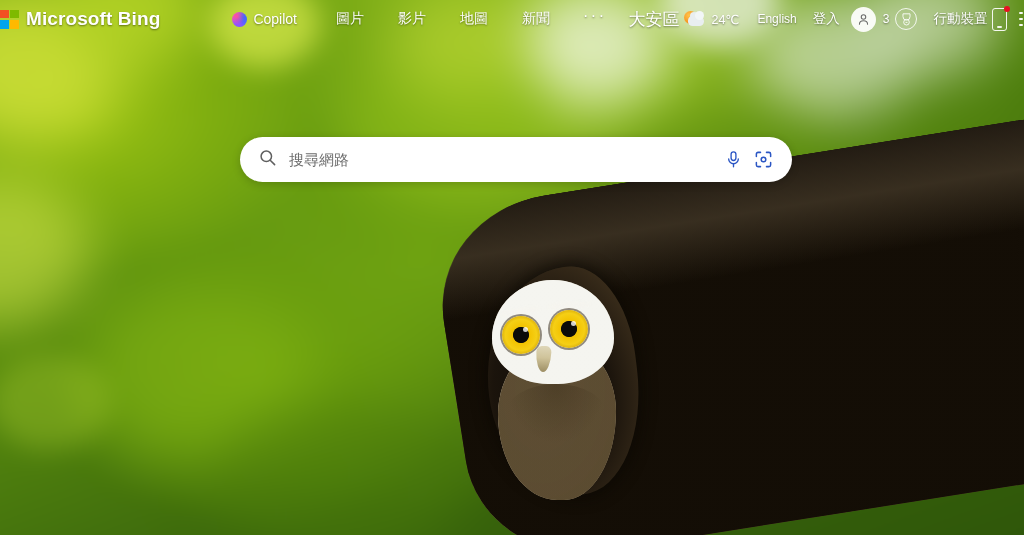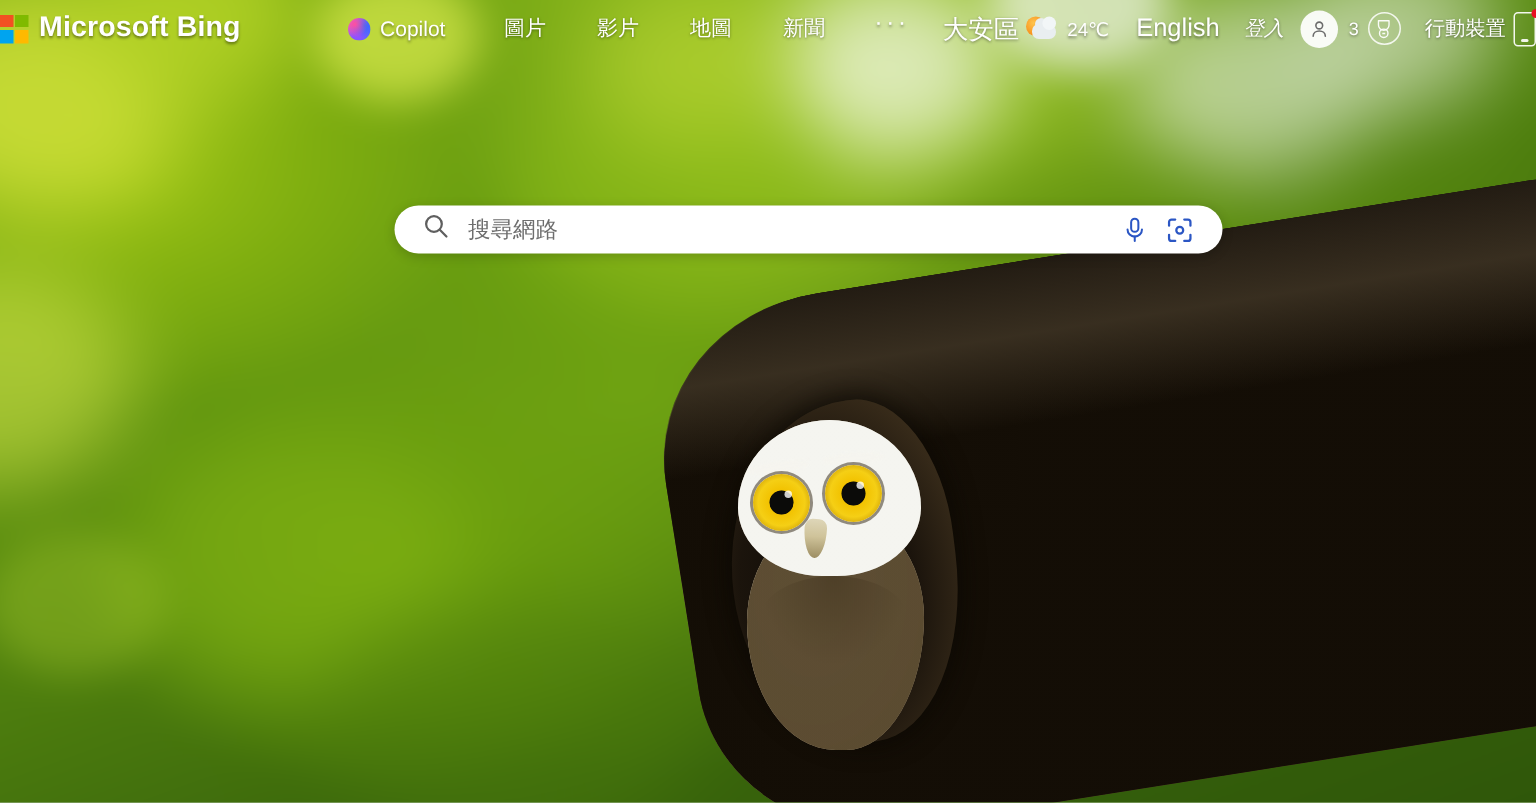--- a/index.html
+++ b/index.html
@@ -223,22 +223,22 @@
   }
   #w-cloud:before {
     content:''; position:absolute; left:2px; top:-4px; width:8px; height:8px;
     border-radius:50%; background:#e9eef0;
   }
   #w-cloud:after {
     content:''; position:absolute; left:7px; top:-5px; width:9px; height:9px;
     border-radius:50%; background:#f2f6f7;
   }
   #weather-temp { font-size:12.5px; margin-left:2px; }
-  #lang-item { padding:0 12px; font-size:17px; }
-  #signin-item { padding:0 8px 0 4px; font-size:13.5px;font-style:italic; }
+  #lang-item { padding:0 12px; font-size:12px; }
+  #signin-item { padding:0 8px 0 4px; font-size:13.5px; }
   #avatar {
     width:25px; height:25px; border-radius:50%;
     background:rgba(255,255,255,.92);
     display:flex; align-items:center; justify-content:center;
     flex:none; margin:0 3px;
   }
   #avatar svg { display:block; }
   #rewards-count { font-size:12px; padding:0 6px 0 4px; }
   #rewards-icon {
     width:22px; height:22px; border-radius:50%;
@@ -260,21 +260,21 @@
     border-radius:50%; background:#e81123;
   }
   #hamburger {
     display:flex; flex-direction:column; gap:4px; width:16px; padding:0 2px 0 10px;
     cursor:pointer;
   }
   #hamburger i { display:block; height:1.8px; background:rgba(255,255,255,.95); border-radius:1px; }
 
   
   #search-wrap {
-    position:absolute; left:263px; top:137px; width:552px; height:32px; z-index:15;
+    position:absolute; left:240px; top:137px; width:552px; height:45px; z-index:15;
   }
   #search-box {
     width:100%; height:100%;
     background:#fff; border-radius:23px;
     display:flex; align-items:center;
     padding:0 14px 0 18px;
     box-shadow: 0 2px 8px rgba(0,0,0,.18);
   }
   #search-magnifier { flex:none; display:block; margin-right:12px; }
   #search-input {

